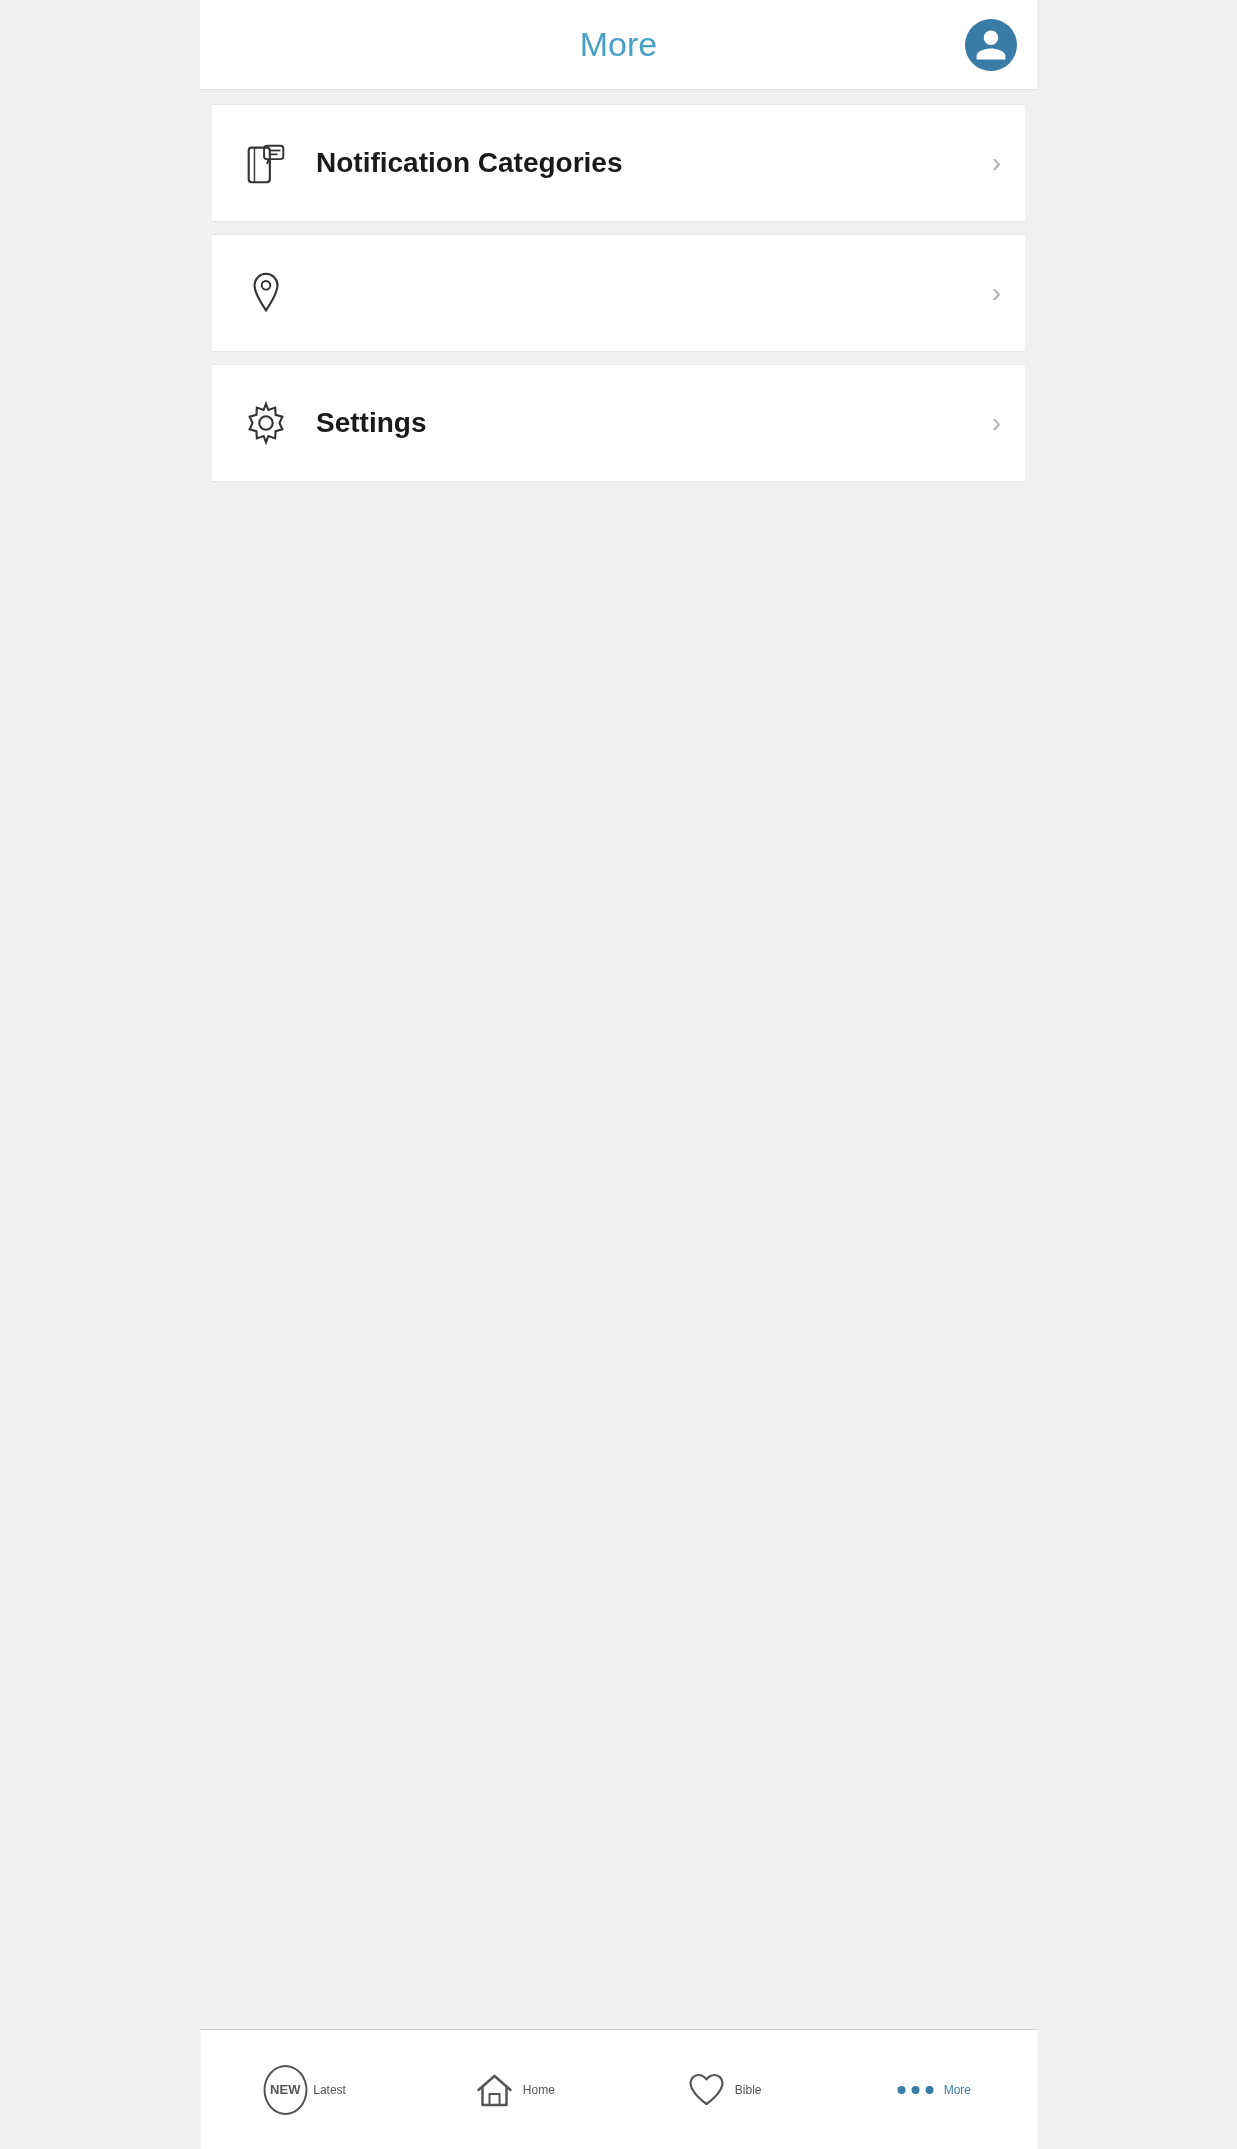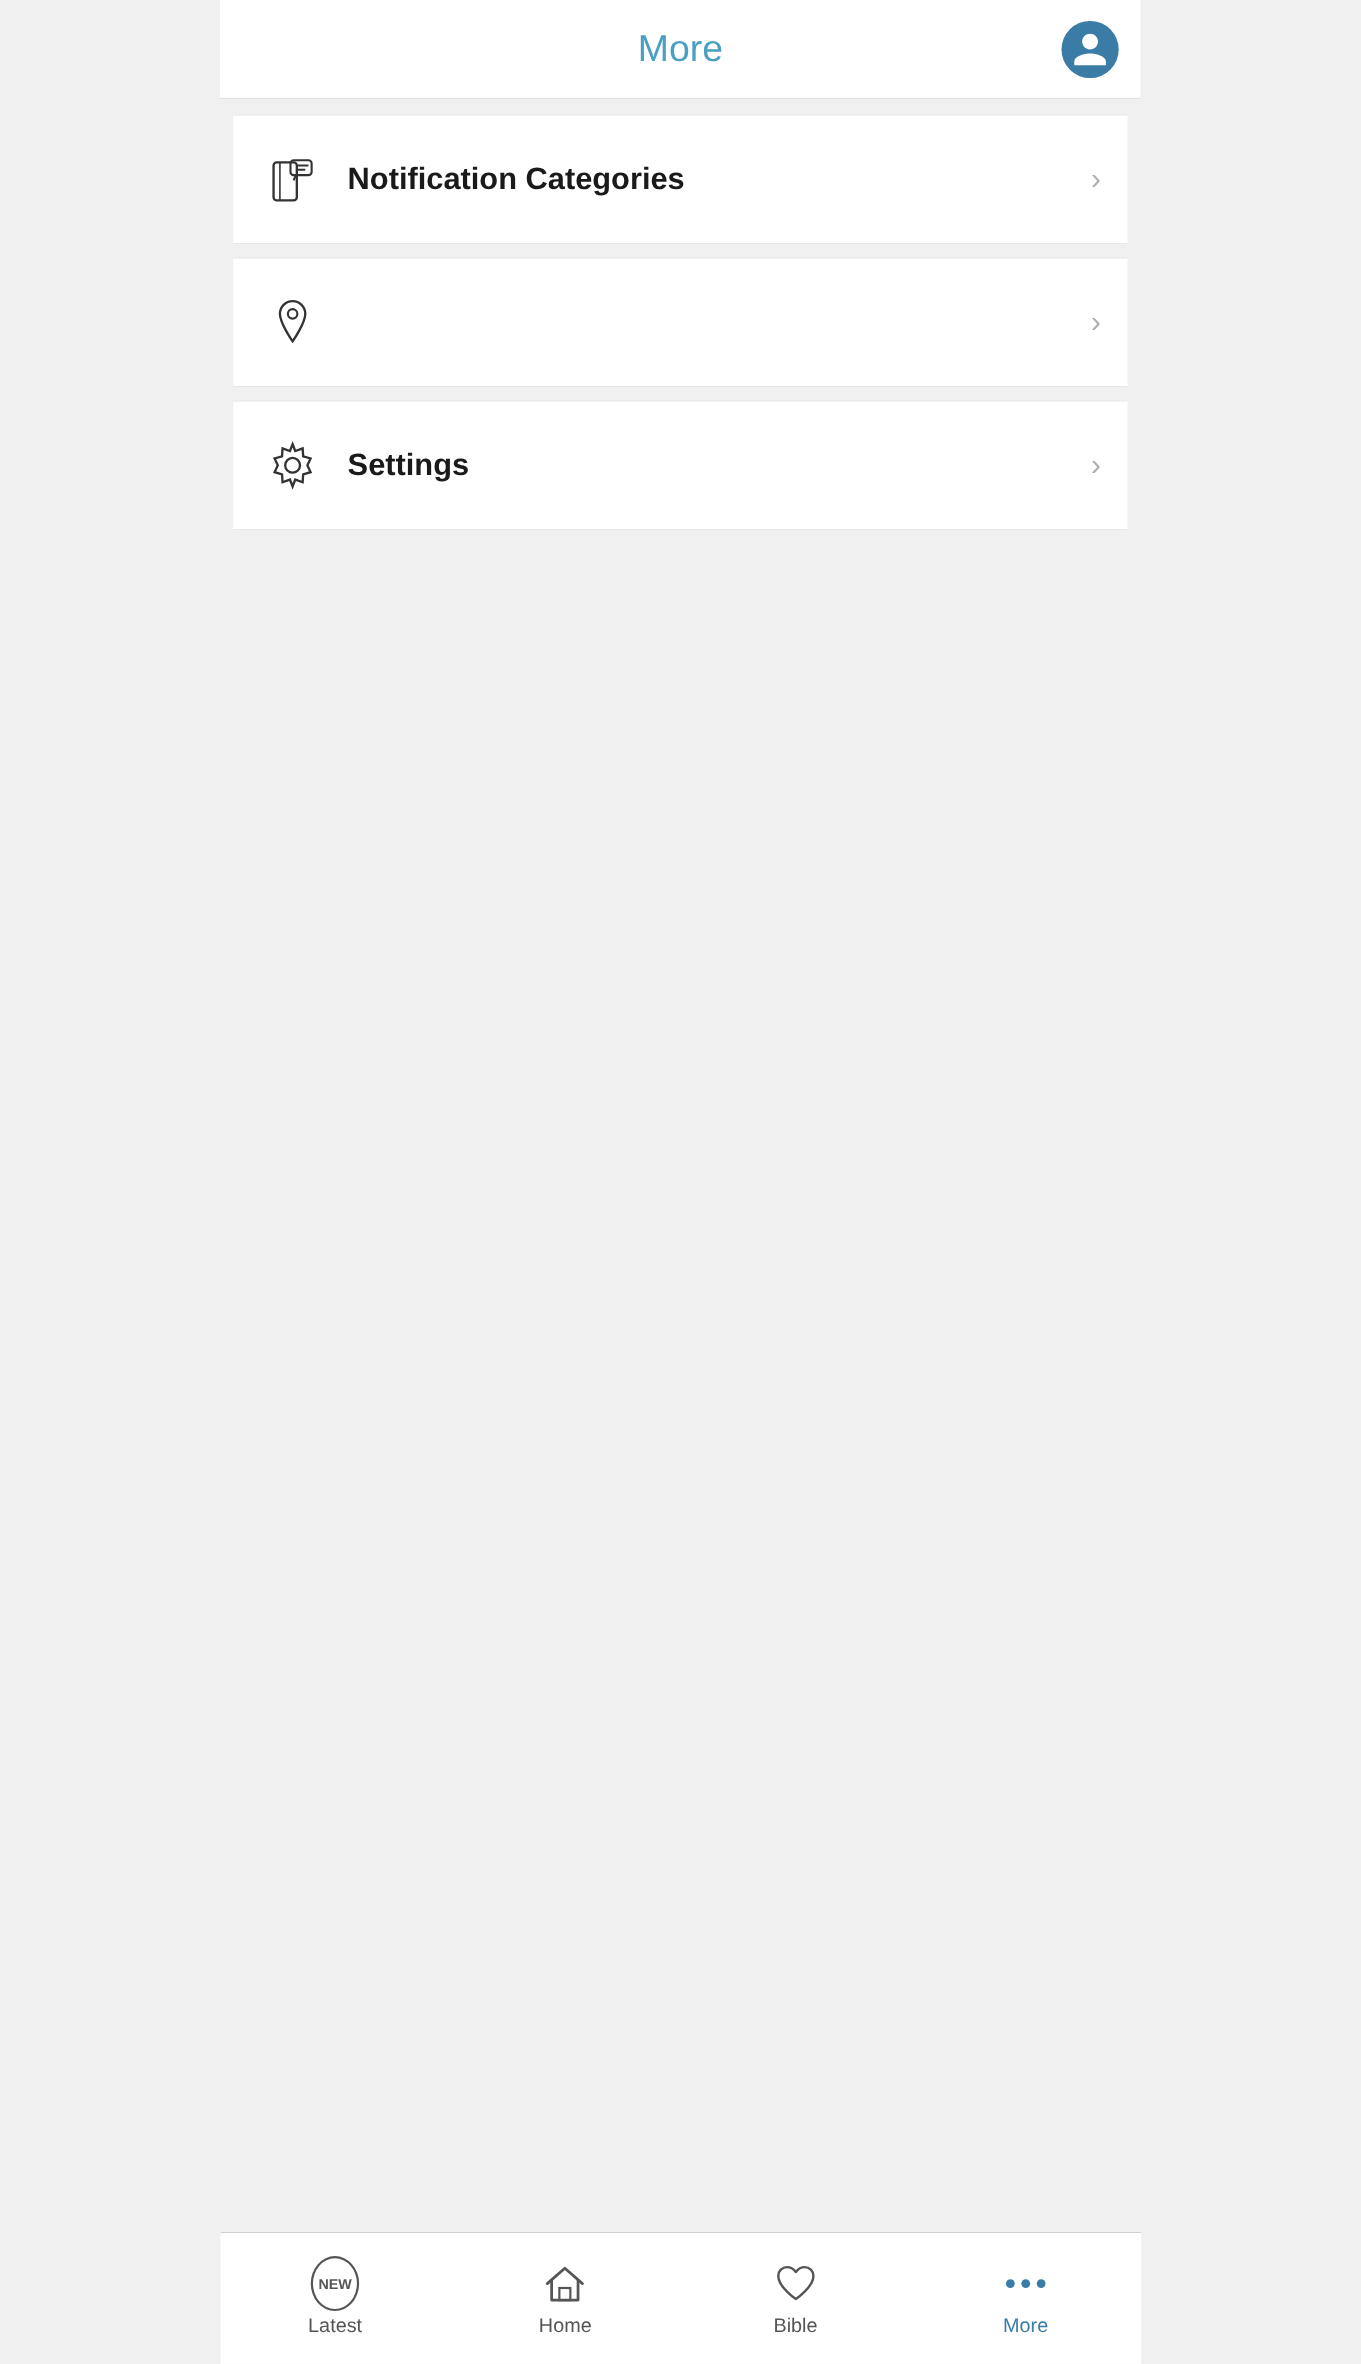--- a/index.html
+++ b/index.html
@@ -125,21 +125,20 @@
       background-color: #ffffff;
       border-top: 1px solid #d0d0d0;
       display: flex;
       height: 120px;
       align-items: center;
       justify-content: space-around;
     }
 
     .tab-item {
       display: flex;
-      flex-direction: column;
       align-items: center;
       justify-content: center;
       flex: 1;
       height: 100%;
       cursor: pointer;
       gap: 6px;
     }
 
     .tab-icon {
       width: 44px;
@@ -151,21 +150,21 @@
 
     .tab-icon svg {
       width: 40px;
       height: 40px;
       stroke: #555;
       fill: none;
       stroke-width: 2;
     }
 
     .tab-label {
-      font-size: 18px;
+      font-size: 12px;
       color: #555555;
     }
 
     .tab-label.active {
       color: #3a7ca5;
     }
 
     
     .new-badge {
       width: 50px;

